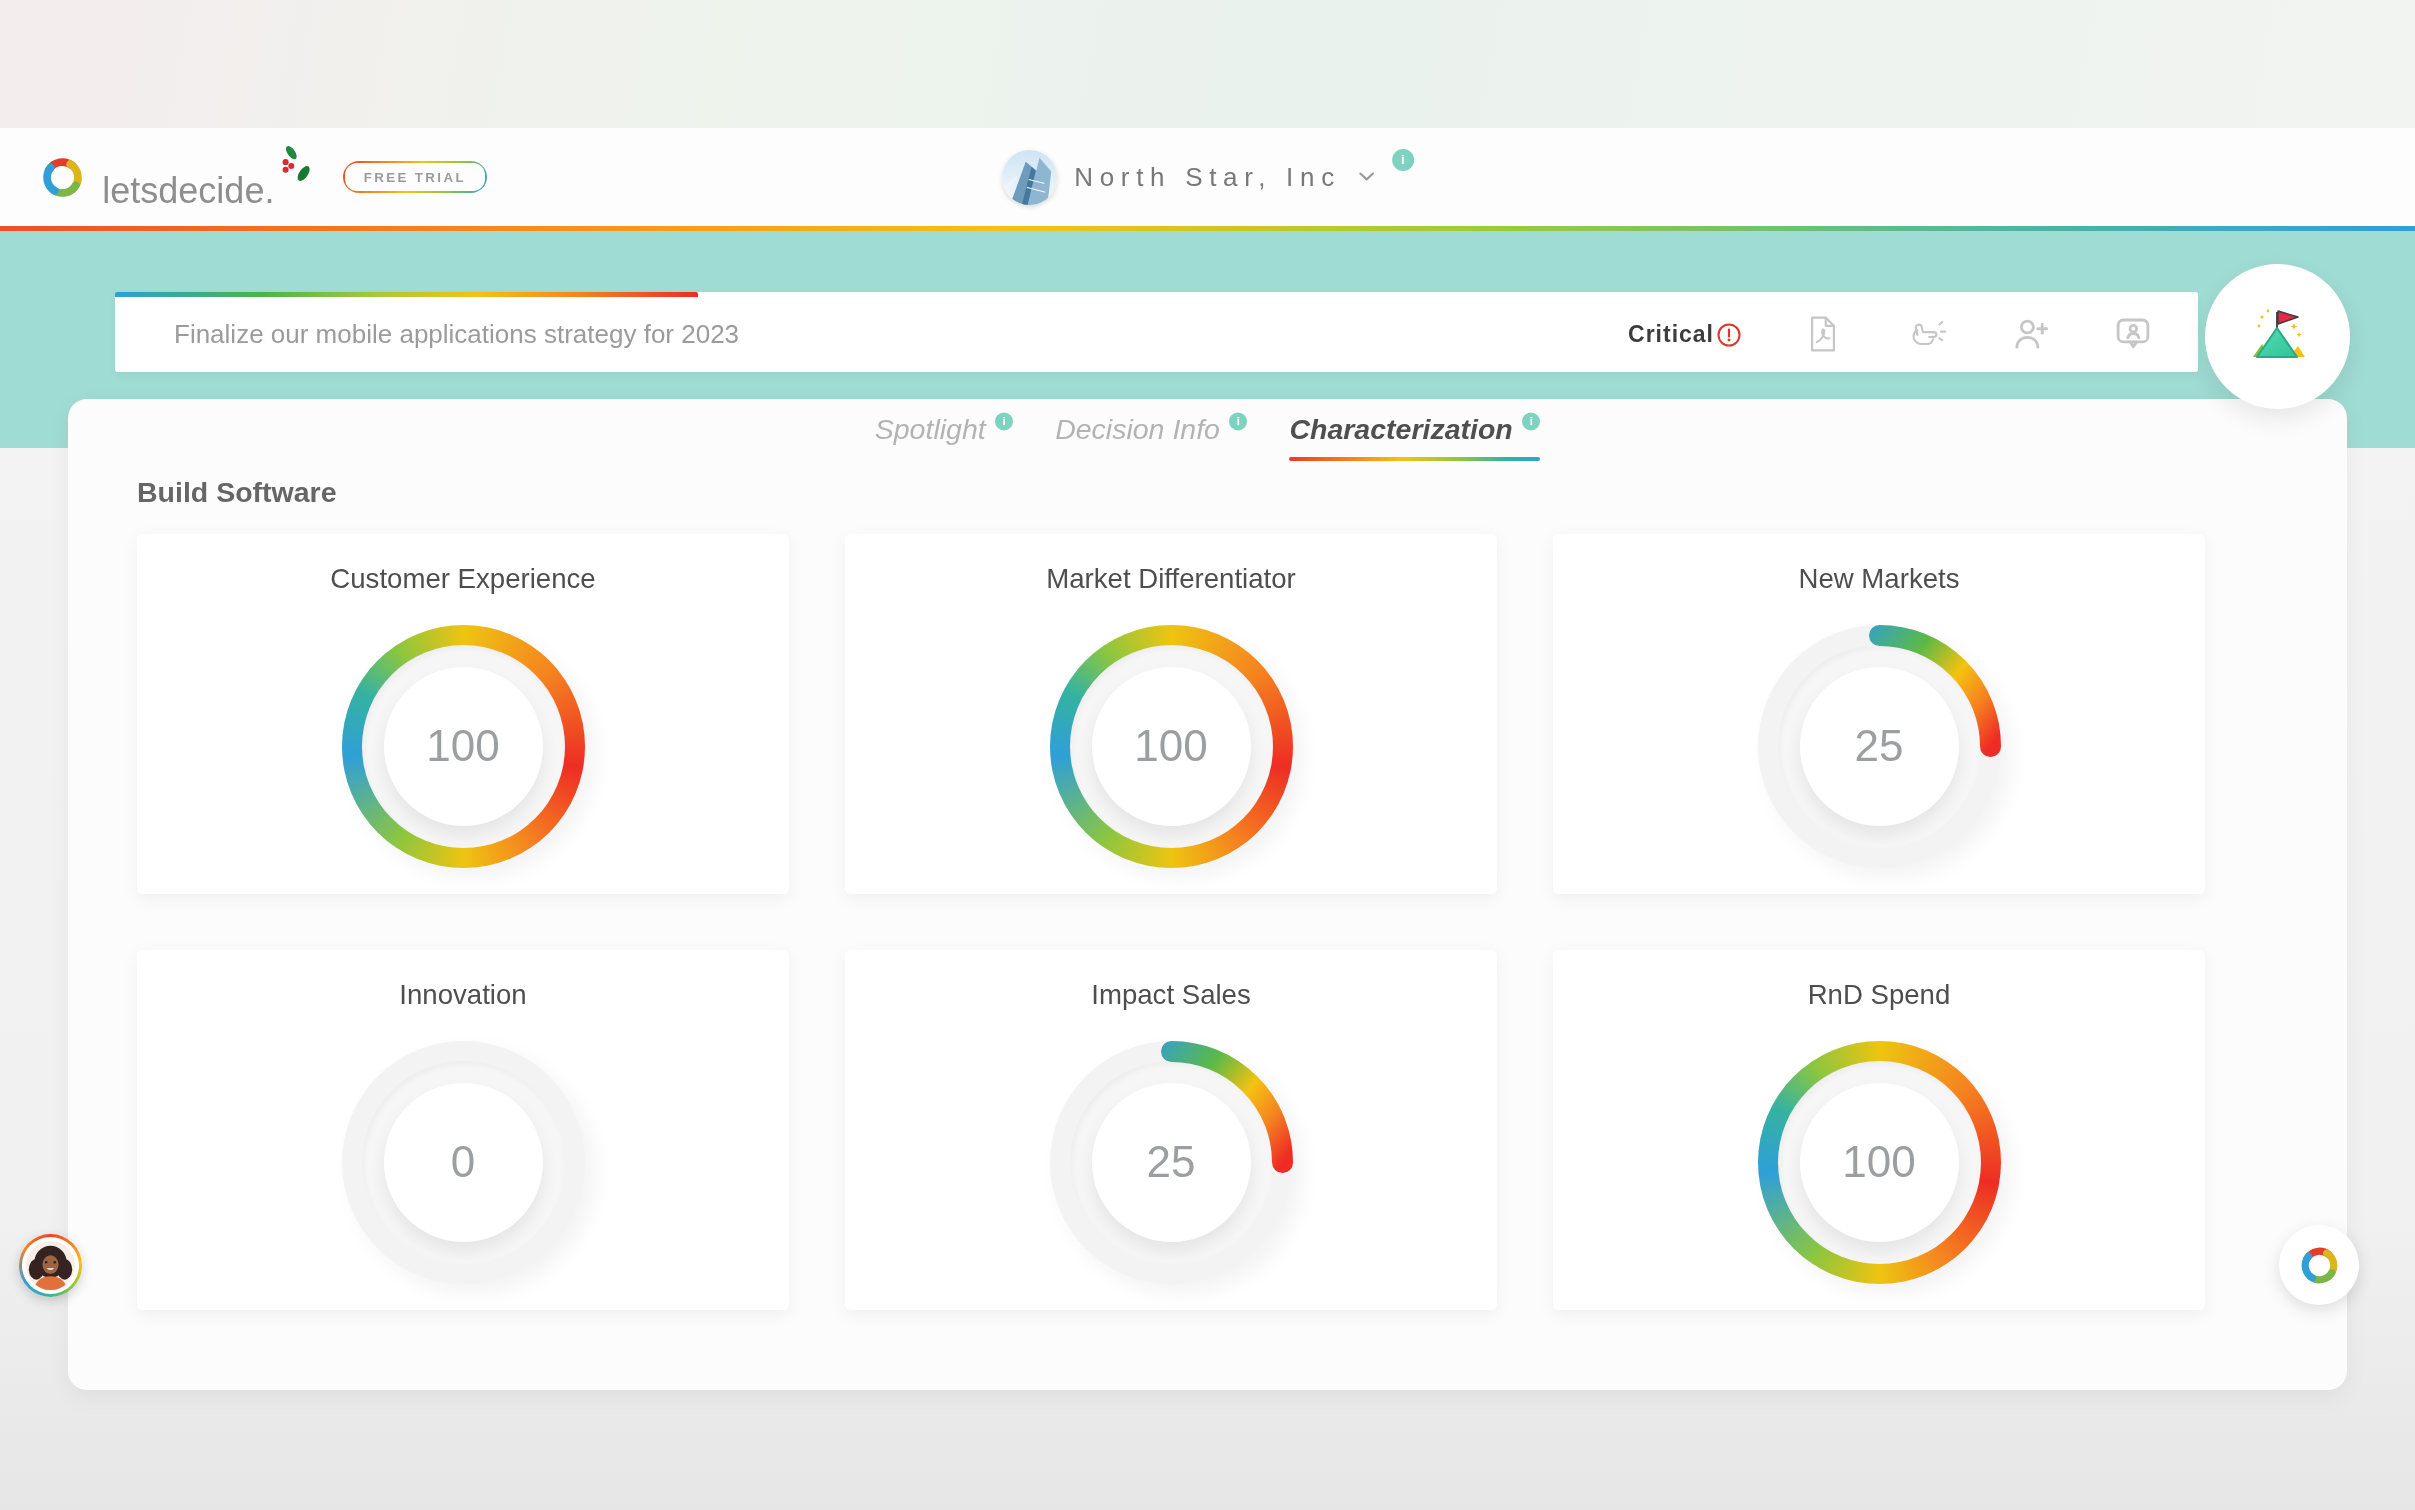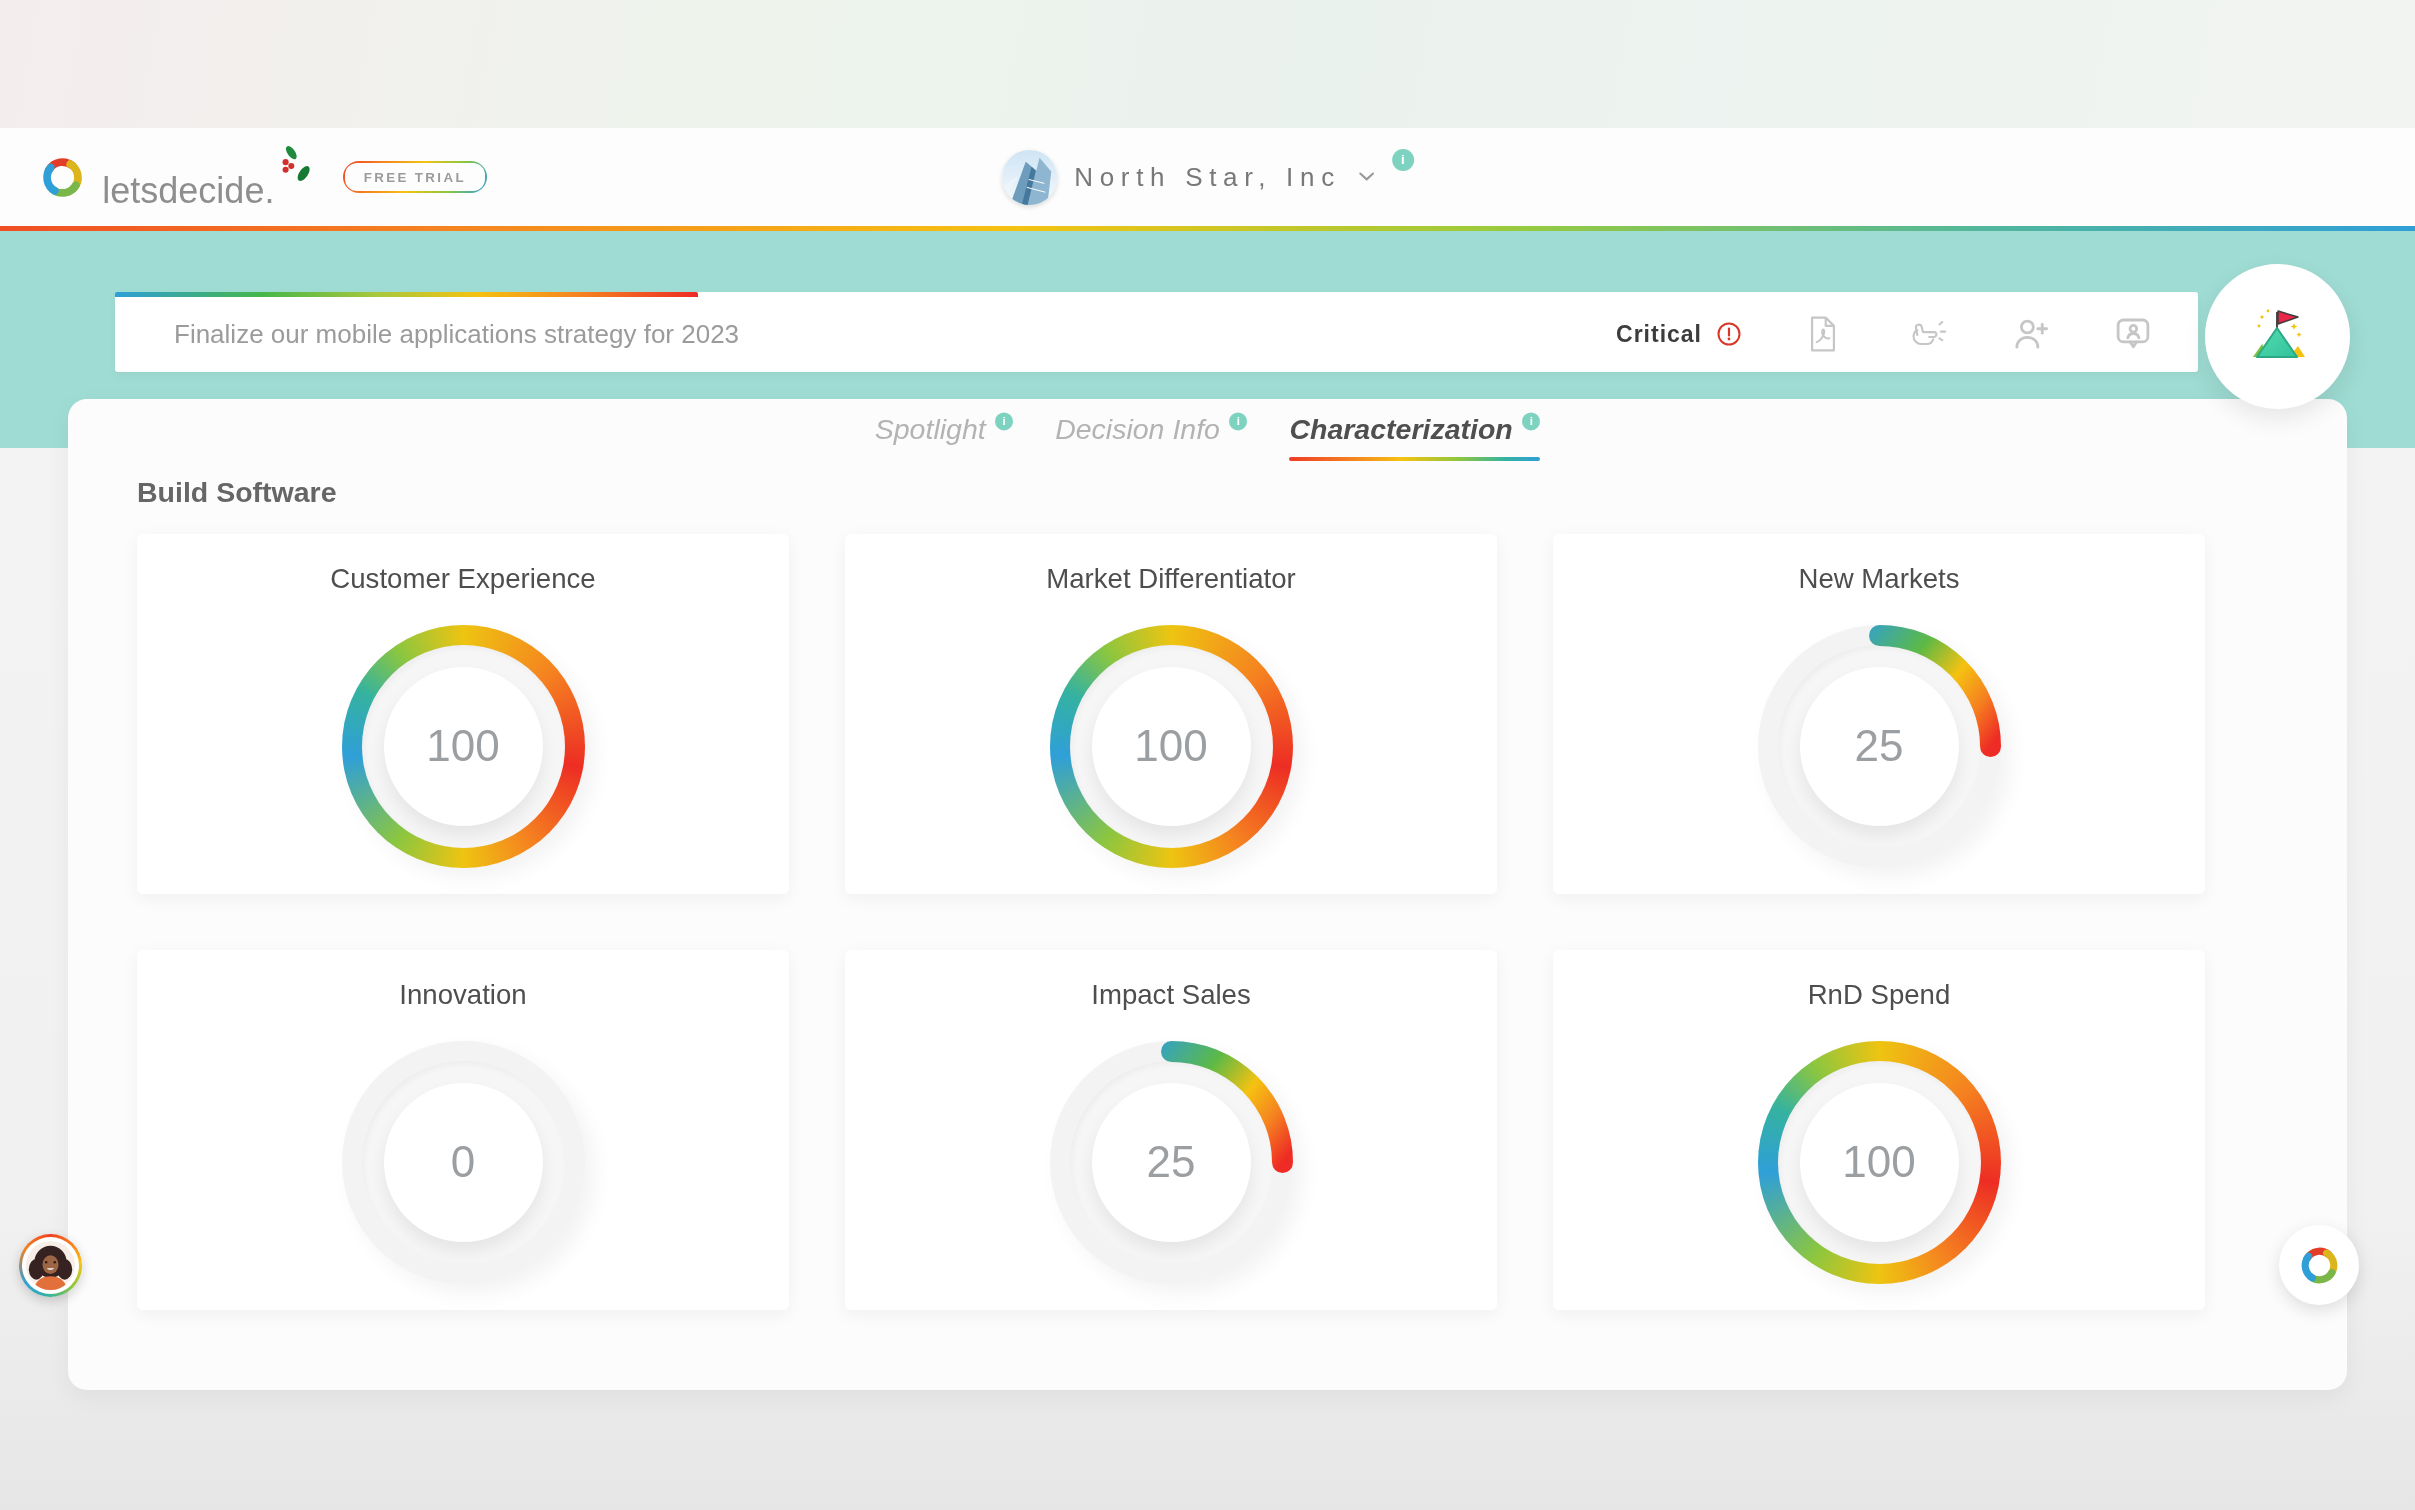--- a/index.html
+++ b/index.html
@@ -45,21 +45,21 @@
   .teal-band { height:217px; background:#9fdcd3; }
 
   
   .decision-bar { position:absolute; left:115px; top:292px; width:2083px; height:80px;
     background:#ffffff; border-radius:2.9px; box-shadow:0 3.8px 9.5px rgba(0,0,0,.04); }
   .decision-progress { height:4.8px; border-radius:1.9px 1.9px 0 0;
     background:linear-gradient(90deg,#2f9fd8 0%,#45b649 25%,#a8c83c 45%,#f5c211 62%,#f58220 80%,#ee2b24 100%); }
   .decision-row { display:flex; align-items:center; height:75px; }
   .decision-title { margin-left:59px; font-size:26px; color:#9b9b9b; flex:1; }
   .decision-actions { display:flex; align-items:center; gap:61px; margin-right:44px; }
-  .critical { display:flex; align-items:center; gap:14px; cursor:pointer; }
+  .critical { display:flex; align-items:flex-end; gap:2px; cursor:pointer; }
   .critical-label { font-size:23px; font-weight:bold; color:#3c3c3c; letter-spacing:1px; }
 
   
   .flag-badge { position:absolute; left:2205px; top:264px; width:145px; height:145px;
     border-radius:50%; background:#fff; box-shadow:0 9.5px 25px rgba(0,0,0,.09);
     display:flex; align-items:center; justify-content:center; cursor:pointer; z-index:5; }
 
   
   .content-card { position:absolute; left:68px; top:399px; width:2279px; height:991px;
     background:#fcfcfc; border-radius:19px; box-shadow:0 7.6px 25px rgba(0,0,0,.05);

